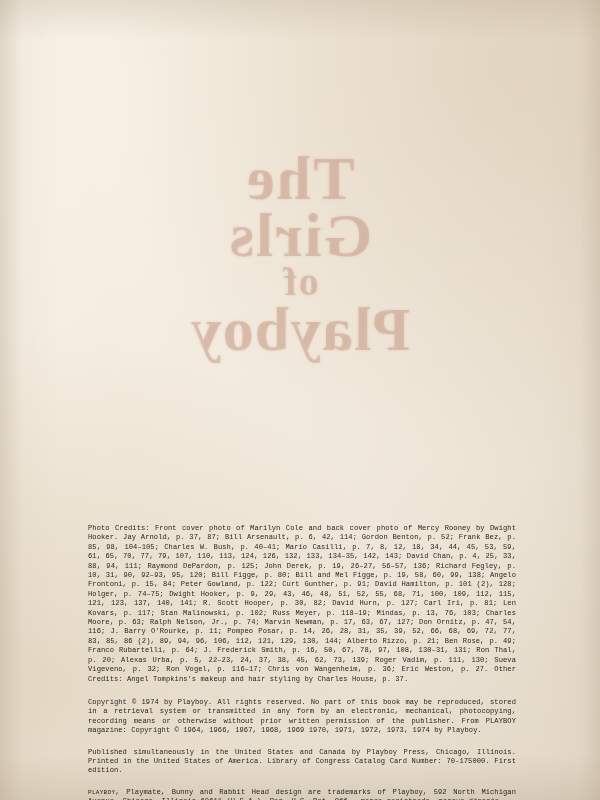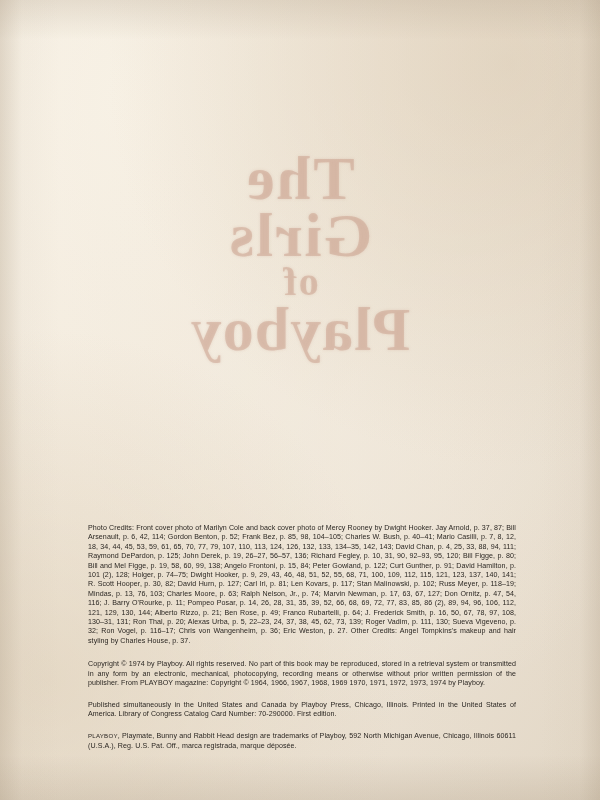--- a/index.html
+++ b/index.html
@@ -71,21 +71,21 @@
 
   
   .content {
     position: absolute;
     left: 88px;
     top: 524px;
     width: 428px;
     z-index: 2;
   }
   .para {
-    font-family: Liberation Sans, sans-serif;
+    font-family: Liberation Mono, monospace;
     font-size: 7.1px;
     line-height: 9.4px;
     color: #2a2622;
     text-align: justify;
     margin: 0 0 12px 0;
     letter-spacing: 0.01em;
   }
   .para.credits {
     margin-bottom: 14px;
   }
@@ -105,17 +105,17 @@
   <div class="bleed-title">
     <div class="bleed-line-1">The</div>
     <div class="bleed-line-2">Girls</div>
     <div class="bleed-line-3">of</div>
     <div class="bleed-line-4">Playboy</div>
   </div>
 
   <div class="content">
     <p class="para credits">Photo Credits: Front cover photo of Marilyn Cole and back cover photo of Mercy Rooney by Dwight Hooker. Jay Arnold, p. 37, 87; Bill Arsenault, p. 6, 42, 114; Gordon Benton, p. 52; Frank Bez, p. 85, 98, 104–105; Charles W. Bush, p. 40–41; Mario Casilli, p. 7, 8, 12, 18, 34, 44, 45, 53, 59, 61, 65, 70, 77, 79, 107, 110, 113, 124, 126, 132, 133, 134–35, 142, 143; David Chan, p. 4, 25, 33, 88, 94, 111; Raymond DePardon, p. 125; John Derek, p. 19, 26–27, 56–57, 136; Richard Fegley, p. 10, 31, 90, 92–93, 95, 120; Bill Figge, p. 80; Bill and Mel Figge, p. 19, 58, 60, 99, 138; Angelo Frontoni, p. 15, 84; Peter Gowland, p. 122; Curt Gunther, p. 91; David Hamilton, p. 101 (2), 128; Holger, p. 74–75; Dwight Hooker, p. 9, 29, 43, 46, 48, 51, 52, 55, 68, 71, 100, 109, 112, 115, 121, 123, 137, 140, 141; R. Scott Hooper, p. 30, 82; David Hurn, p. 127; Carl Iri, p. 81; Len Kovars, p. 117; Stan Malinowski, p. 102; Russ Meyer, p. 118–19; Mindas, p. 13, 76, 103; Charles Moore, p. 63; Ralph Nelson, Jr., p. 74; Marvin Newman, p. 17, 63, 67, 127; Don Ornitz, p. 47, 54, 116; J. Barry O'Rourke, p. 11; Pompeo Posar, p. 14, 26, 28, 31, 35, 39, 52, 66, 68, 69, 72, 77, 83, 85, 86 (2), 89, 94, 96, 106, 112, 121, 129, 130, 144; Alberto Rizzo, p. 21; Ben Rose, p. 49; Franco Rubartelli, p. 64; J. Frederick Smith, p. 16, 50, 67, 78, 97, 108, 130–31, 131; Ron Thal, p. 20; Alexas Urba, p. 5, 22–23, 24, 37, 38, 45, 62, 73, 139; Roger Vadim, p. 111, 130; Sueva Vigeveno, p. 32; Ron Vogel, p. 116–17; Chris von Wangenheim, p. 36; Eric Weston, p. 27. Other Credits: Angel Tompkins's makeup and hair styling by Charles House, p. 37.</p>
     <p class="para">Copyright © 1974 by Playboy. All rights reserved. No part of this book may be reproduced, stored in a retrieval system or transmitted in any form by an electronic, mechanical, photocopying, recording means or otherwise without prior written permission of the publisher. From PLAYBOY magazine: Copyright © 1964, 1966, 1967, 1968, 1969 1970, 1971, 1972, 1973, 1974 by Playboy.</p>
-    <p class="para">Published simultaneously in the United States and Canada by Playboy Press, Chicago, Illinois. Printed in the United States of America. Library of Congress Catalog Card Number: 70-290000. First edition.</p>
+    <p class="para">Published simultaneously in the United States and Canada by Playboy Press, Chicago, Illinois. Printed in the United States of America. Library of Congress Catalog Card Number: 70-175000. First edition.</p>
     <p class="para last"><span class="sc">PLAYBOY</span><span>, Playmate, Bunny and Rabbit Head design are trademarks of Playboy, 592 North Michigan Avenue, Chicago, Illinois 60611 (U.S.A.), Reg. U.S. Pat. Off., marca registrada, marque déposée.</span></p>
   </div>
 
 </div>
 
 </body></html>

